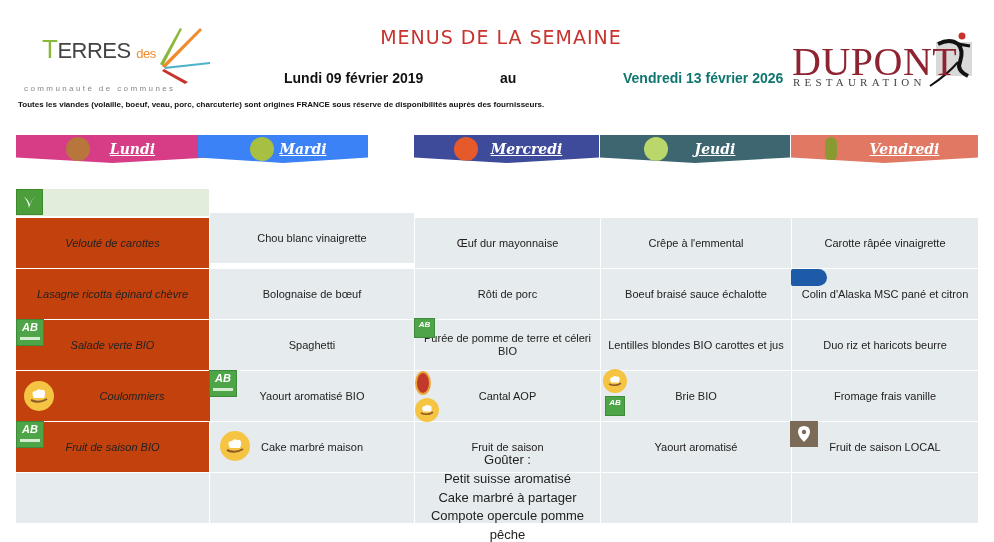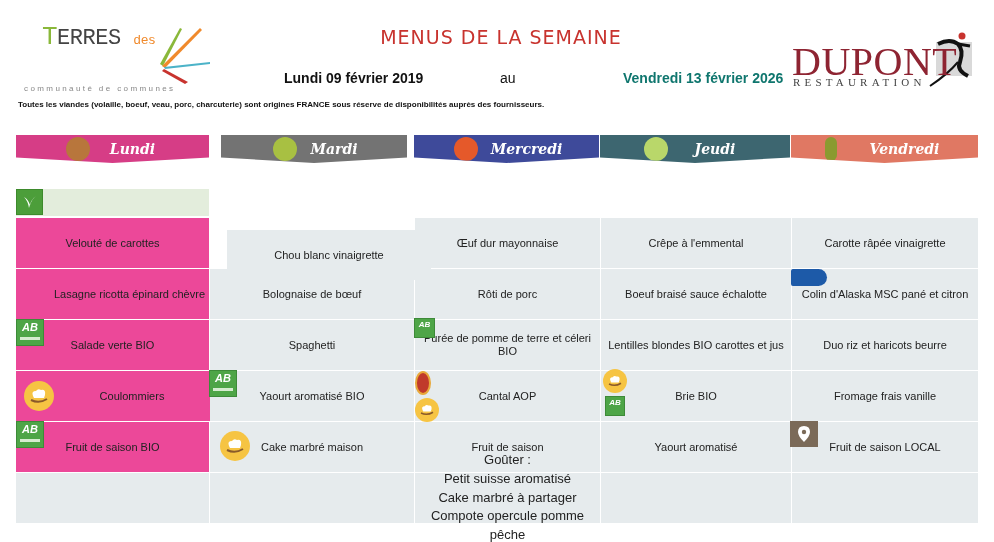--- a/index.html
+++ b/index.html
@@ -1,55 +1,55 @@
 <!DOCTYPE html>
 <html><head>
 <meta charset="utf-8">
 <style>
   * { box-sizing: border-box; margin: 0; padding: 0; }
   html, body { width: 994px; height: 542px; background: #ffffff; overflow: hidden; }
   body { position: relative; font-family: "Liberation Sans", sans-serif; color: #222; }
 
   
   .logo-left { position: absolute; left: 20px; top: 22px; width: 190px; height: 70px; }
-  .tdc-line1 { position: absolute; left: 22px; top: 0; font-size: 22px; letter-spacing: -0.5px; color: #444; font-family: Liberation Mono, monospace; }
+  .tdc-line1 { position: absolute; left: 22px; top: 12px; font-size: 22px; letter-spacing: -0.5px; color: #444; font-family: Liberation Sans, sans-serif; }
   .tdc-line1 .big-t { color: #8ab83a; font-size: 26px; }
   .tdc-line1 .des { color: #f08a2c; font-size: 13px; }
   .tdc-line2 { position: absolute; left: 3px; top: 34px; font-size: 22px; letter-spacing: -0.5px; color: #444; }
   .tdc-line2 .big-c { color: #4cb3c8; font-size: 28px; }
   .tdc-line3 { position: absolute; left: 4px; top: 62px; font-size: 8px; letter-spacing: 2.4px; color: #888; }
   .rays { position: absolute; left: 132px; top: 2px; width: 60px; height: 60px; }
 
   .page-title { position: absolute; left: 0; width: 1002px; top: 26px; text-align: center; font-family: "DejaVu Sans", sans-serif; color: #c8332e; font-size: 19px; letter-spacing: 1px; }
   .date-start { position: absolute; left: 284px; top: 70px; font-size: 14px; font-weight: bold; color: #111; }
-  .date-au { position: absolute; left: 500px; top: 70px; font-size: 14px; font-weight: normal; color: #111; }
+  .date-au { position: absolute; left: 500px; top: 70px; font-size: 14px; font-weight: bold; color: #111; }
   .date-end { position: absolute; left: 623px; top: 70px; font-size: 14px; font-weight: bold; color: #0f766e; text-align: right; }
 
   .logo-right { position: absolute; left: 792px; top: 30px; width: 180px; height: 64px; }
   .dupont { position: absolute; left: 0; top: 8px; font-family: "Liberation Serif", serif; font-size: 40px; color: #8e2432; letter-spacing: 0.5px; }
   .restauration { position: absolute; left: 1px; top: 46px; font-family: "Liberation Serif", serif; font-size: 11px; letter-spacing: 4.2px; color: #444; }
   .dancer-box { position: absolute; left: 144px; top: 12px; width: 36px; height: 34px; background: #d9d9d9; }
   .dancer { position: absolute; left: 126px; top: 0; width: 56px; height: 64px; }
 
   .disclaimer { position: absolute; left: 18px; top: 100px; font-size: 8px; font-weight: bold; color: #111; }
 
   
   .banner { position: absolute; top: 135px; height: 28px; color: #fff; display: flex; align-items: center; justify-content: center;
             font-family: "DejaVu Serif", serif; font-style: italic; font-weight: bold; font-size: 14px;
             clip-path: polygon(0 0, 100% 0, 100% 80%, 50% 100%, 0 80%); }
   .banner .mascot { position: absolute; top: 2px; width: 24px; height: 24px; border-radius: 50%; }
-  .banner span.lbl { position: relative; margin-left: 40px; }
+  .banner span.lbl { position: relative; margin-left: 40px; text-decoration: underline; }
 
   
   .veg-cell { position: absolute; left: 16px; top: 189px; width: 193px; height: 27px; background: #e3eddc; }
   .veg-icon { position: absolute; left: 16px; top: 189px; width: 27px; height: 26px; background: #4c9e3a; border: 1px solid #3d8a2c; display: flex; align-items: center; justify-content: center; }
 
   .cell { position: absolute; display: flex; align-items: center; justify-content: center; text-align: center;
           font-size: 11px; color: #222; background: #e6ebed; }
-  .cell.green { background: #ec4899; }
+  .cell.green { background: #c2410c; font-style: italic; }
   .cell .txt { padding: 0 4px; line-height: 1.15; }
   .cell .small { font-size: 13px; line-height: 1.45; }
 
   .badge { position: absolute; }
   .ab { width: 28px; height: 27px; background: #4ea547; border: 1px solid #3d8a38; color: #fff; font-size: 11px; font-weight: bold; font-style: italic;
         display: flex; flex-direction: column; align-items: center; justify-content: flex-start; padding-top: 2px; line-height: 1; }
   .ab .ab-strip { width: 20px; height: 3px; background: #d6ecd0; margin-top: 4px; }
   .chef { width: 30px; height: 30px; border-radius: 50%; background: #f6c443; display: flex; align-items: center; justify-content: center; }
   .aop { width: 16px; height: 24px; border-radius: 50%; background: #c0392b; border: 2px solid #e8a83a; }
   .msc { width: 36px; height: 17px; background: #1d5aa8; border-radius: 2px 9px 9px 2px; }
@@ -85,21 +85,21 @@
   <div class="dupont">DUPONT</div>
   <div class="restauration">RESTAURATION</div>
 </div>
 
 <div class="disclaimer">Toutes les viandes (volaille, boeuf, veau, porc, charcuterie) sont origines FRANCE sous réserve de disponibilités auprès des fournisseurs.</div>
 
 <div class="banner" style="left:16px;width:193px;background:#d63d86;">
   <span class="mascot" style="left:50px;background:#b8763c;"></span>
   <span class="lbl">Lundi</span>
 </div>
-<div class="banner" style="left:221px;width:186px;background:#737373;">
+<div class="banner" style="left:198px;width:170px;background:#3b82f6;">
   <span class="mascot" style="left:52px;background:#a8c042;"></span>
   <span class="lbl">Mardi</span>
 </div>
 <div class="banner" style="left:414px;width:185px;background:#3e4a9a;">
   <span class="mascot" style="left:40px;background:#e5592a;"></span>
   <span class="lbl">Mercredi</span>
 </div>
 <div class="banner" style="left:600px;width:190px;background:#3d6670;">
   <span class="mascot" style="left:44px;background:#b9d76a;"></span>
   <span class="lbl">Jeudi</span>
@@ -112,35 +112,35 @@
 <div class="veg-cell"></div>
 <div class="veg-icon">
   <svg width="18" height="18" viewBox="0 0 18 18">
       <path d="M3 4 Q7 8 8 15 Q10 6 15 3 Q11 6 9 12 Q7 6 3 4 Z" fill="#fff"></path>
     </svg>
 </div>
 
 <div class="cell green" style="left:16px;top:218px;width:193px;height:50px;">
     <span class="txt">Velouté de carottes</span>
   </div>
-<div class="cell green" style="left:16px;top:269px;width:193px;height:50px;justify-content:flex-end;">
+<div class="cell green" style="left:16px;top:269px;width:193px;height:50px;">
     <span class="txt">Lasagne ricotta épinard chèvre</span>
   </div>
 <div class="cell green" style="left:16px;top:320px;width:193px;height:50px;">
     <span class="txt">Salade verte BIO</span>
   </div>
 <div class="cell green" style="left:16px;top:371px;width:232px;height:50px;">
     <span class="txt">Coulommiers</span>
   </div>
 <div class="cell green" style="left:16px;top:422px;width:193px;height:50px;">
     <span class="txt">Fruit de saison BIO</span>
   </div>
 <div class="cell" style="left:16px;top:473px;width:193px;height:50px;"></div>
 
-<div class="cell" style="left:210px;top:230px;width:204px;height:50px;margin-left:17px;">
+<div class="cell" style="left:210px;top:213px;width:204px;height:50px;">
     <span class="txt">Chou blanc vinaigrette</span>
   </div>
 <div class="cell" style="left:210px;top:269px;width:204px;height:50px;">
     <span class="txt">Bolognaise de bœuf</span>
   </div>
 <div class="cell" style="left:210px;top:320px;width:204px;height:50px;">
     <span class="txt">Spaghetti</span>
   </div>
 <div class="cell" style="left:210px;top:371px;width:204px;height:50px;">
     <span class="txt">Yaourt aromatisé BIO</span>

